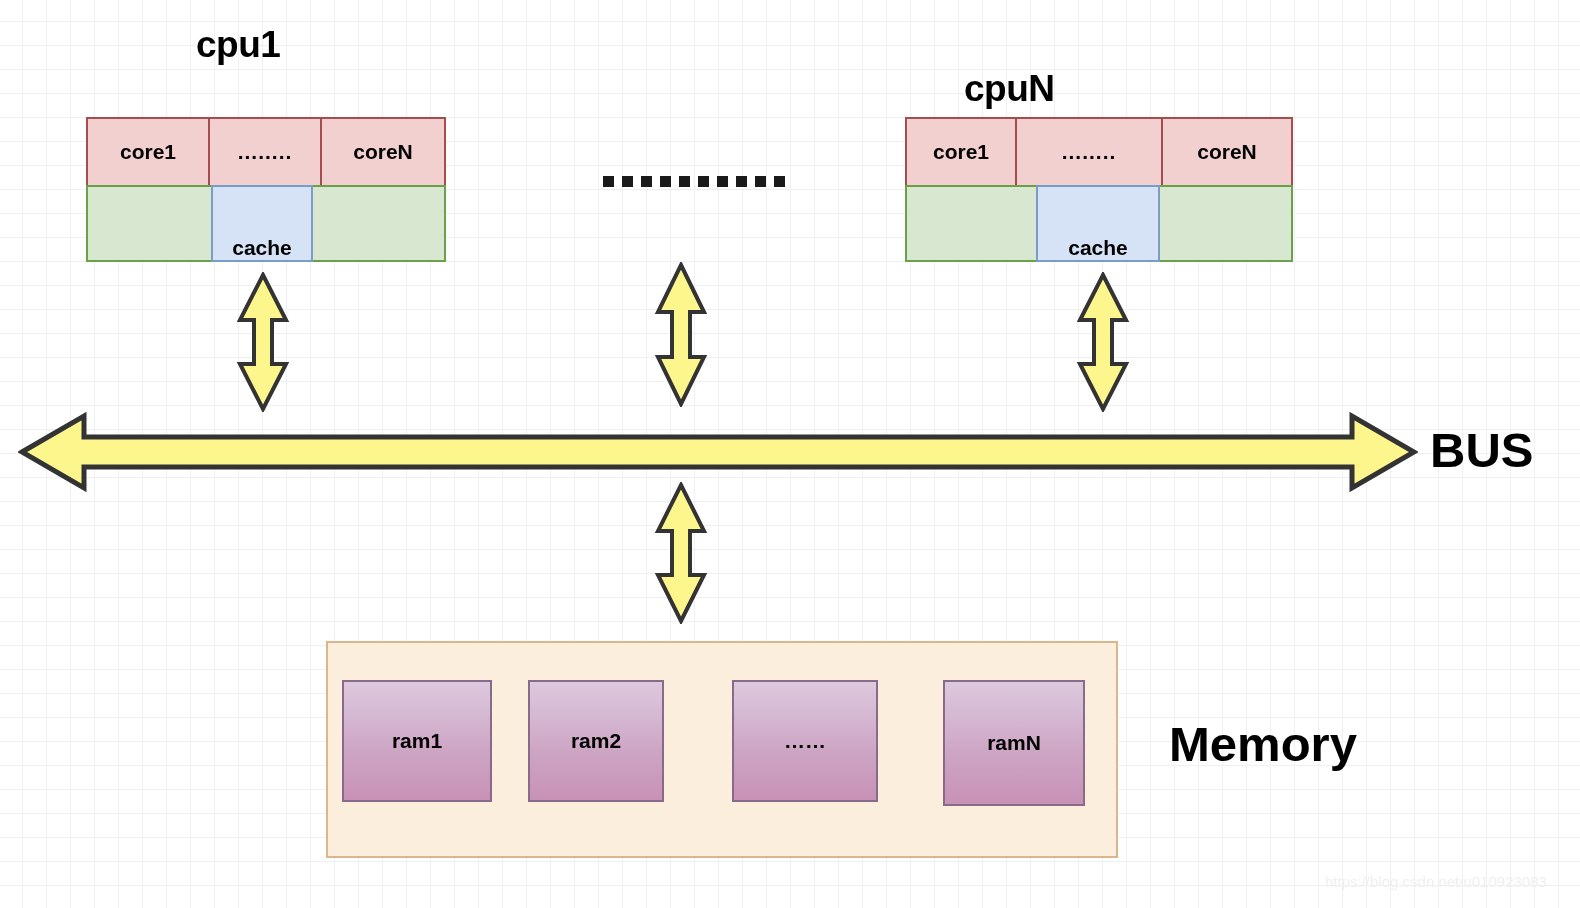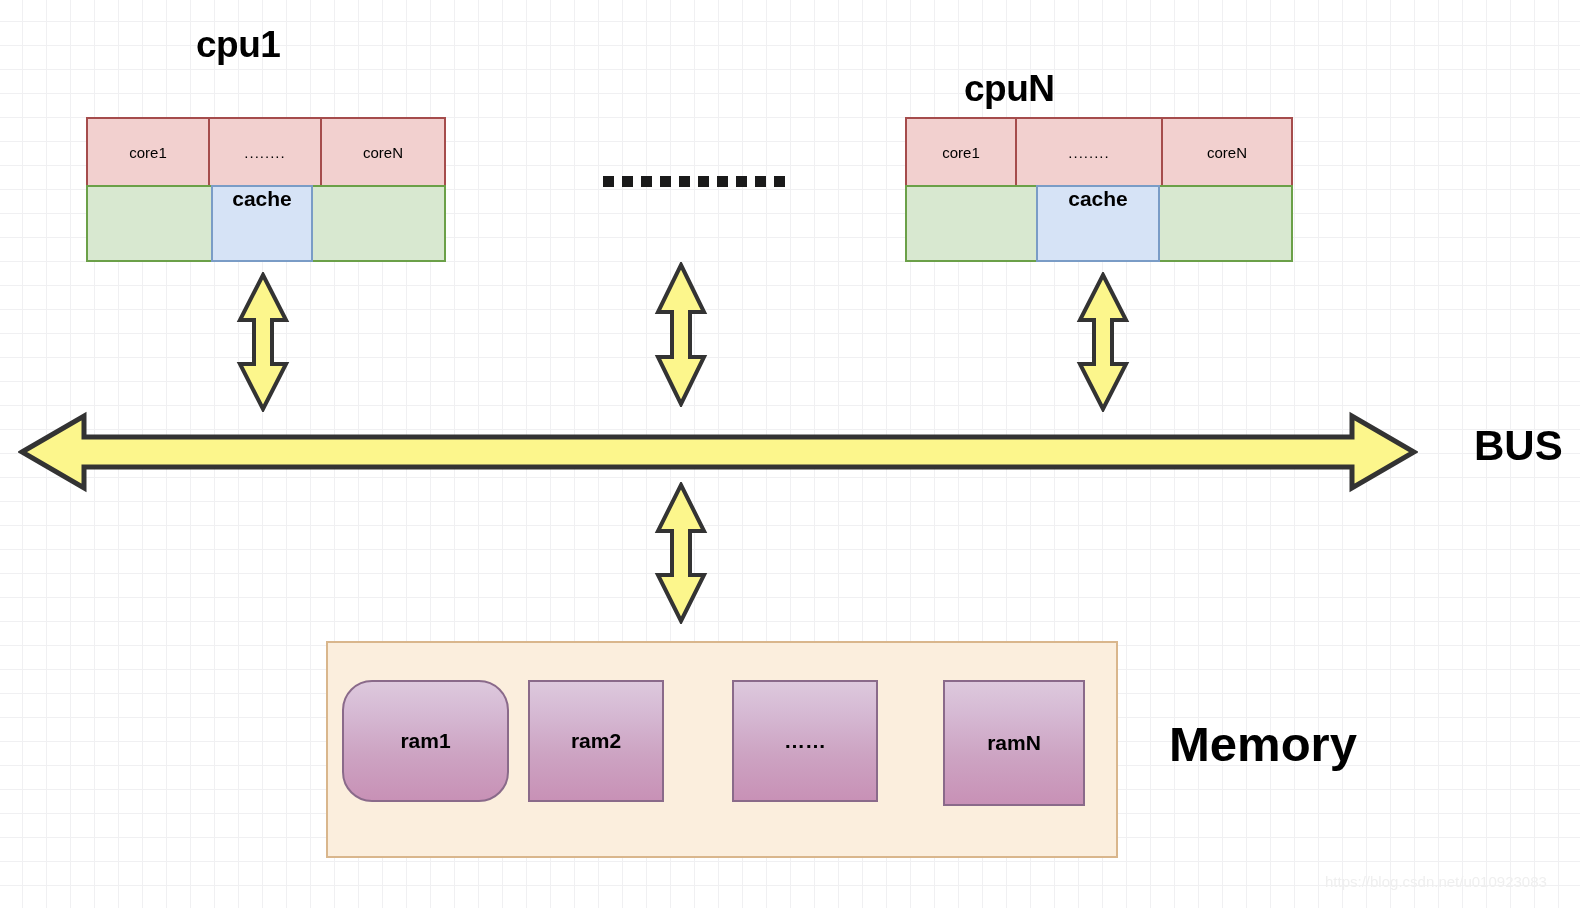--- a/index.html
+++ b/index.html
@@ -55,22 +55,22 @@
     display: flex;
     box-sizing: border-box;
     background: #f2d0cf;
     border: 2px solid #a54c4c;
   }
   .core-cell {
     box-sizing: border-box;
     display: flex;
     align-items: center;
     justify-content: center;
-    font-size: 15px;
-    font-weight: normal;
+    font-size: 21px;
+    font-weight: bold;
     color: #000000;
     white-space: nowrap;
   }
   .core-cell.mid {
     border-left: 2px solid #a54c4c;
     border-right: 2px solid #a54c4c;
     letter-spacing: 1px;
   }
   .cache-row {
     position: absolute;
@@ -78,21 +78,21 @@
     box-sizing: border-box;
     background: #d8e8d0;
     border: 2px solid #6ba048;
   }
   .cache-box {
     position: absolute;
     box-sizing: border-box;
     background: #d6e3f6;
     border: 2px solid #7a9cc6;
     display: flex;
-    align-items: flex-start;
+    align-items: flex-end;
     justify-content: center;
     font-size: 21px;
     font-weight: bold;
     color: #000000;
   }
 
   
   .cpu-ellipsis {
     position: absolute;
     display: flex;
@@ -109,25 +109,24 @@
   .v-arrow {
     position: absolute;
   }
 
   
   .bus-arrow {
     position: absolute;
   }
   .bus-label {
     position: absolute;
-    font-size: 42px;
-    font-weight: bold;
-    color: #000000;
-    white-space: nowrap;
-    margin-left: 44px;
+    font-size: 49px;
+    font-weight: bold;
+    color: #000000;
+    white-space: nowrap;
   }
 
   
   .memory-box {
     position: absolute;
     box-sizing: border-box;
     background: #fbeedd;
     border: 2px solid #d9b68c;
   }
   .ram-cell {
@@ -246,21 +245,21 @@
   </div>
   <div class="bus-label" style="left:1430px; top:422px;">BUS</div>
 
   <div class="v-arrow" style="left:651px; top:482px; width:60px; height:142px;">
     <svg width="60" height="142" viewBox="0 0 60 142">
       <polygon points="30,3 53,49 39,49 39,93 53,93 30,139 7,93 21,93 21,49 7,49" fill="#fcf68c" stroke="#333333" stroke-width="4" stroke-linejoin="miter"></polygon>
     </svg>
   </div>
 
   <div class="memory-box" style="left:326px; top:641px; width:792px; height:217px;">
-    <div class="ram-cell" style="left:14px; top:37px; width:167px; height:122px;border-radius:30px;">
+    <div class="ram-cell" style="left:14px; top:37px; width:150px; height:122px;">
       <span>ram1</span>
     </div>
     <div class="ram-cell" style="left:200px; top:37px; width:136px; height:122px;">
       <span>ram2</span>
     </div>
     <div class="ram-cell" style="left:404px; top:37px; width:146px; height:122px;">
       <span>……</span>
     </div>
     <div class="ram-cell" style="left:615px; top:37px; width:142px; height:126px;">
       <span>ramN</span>

